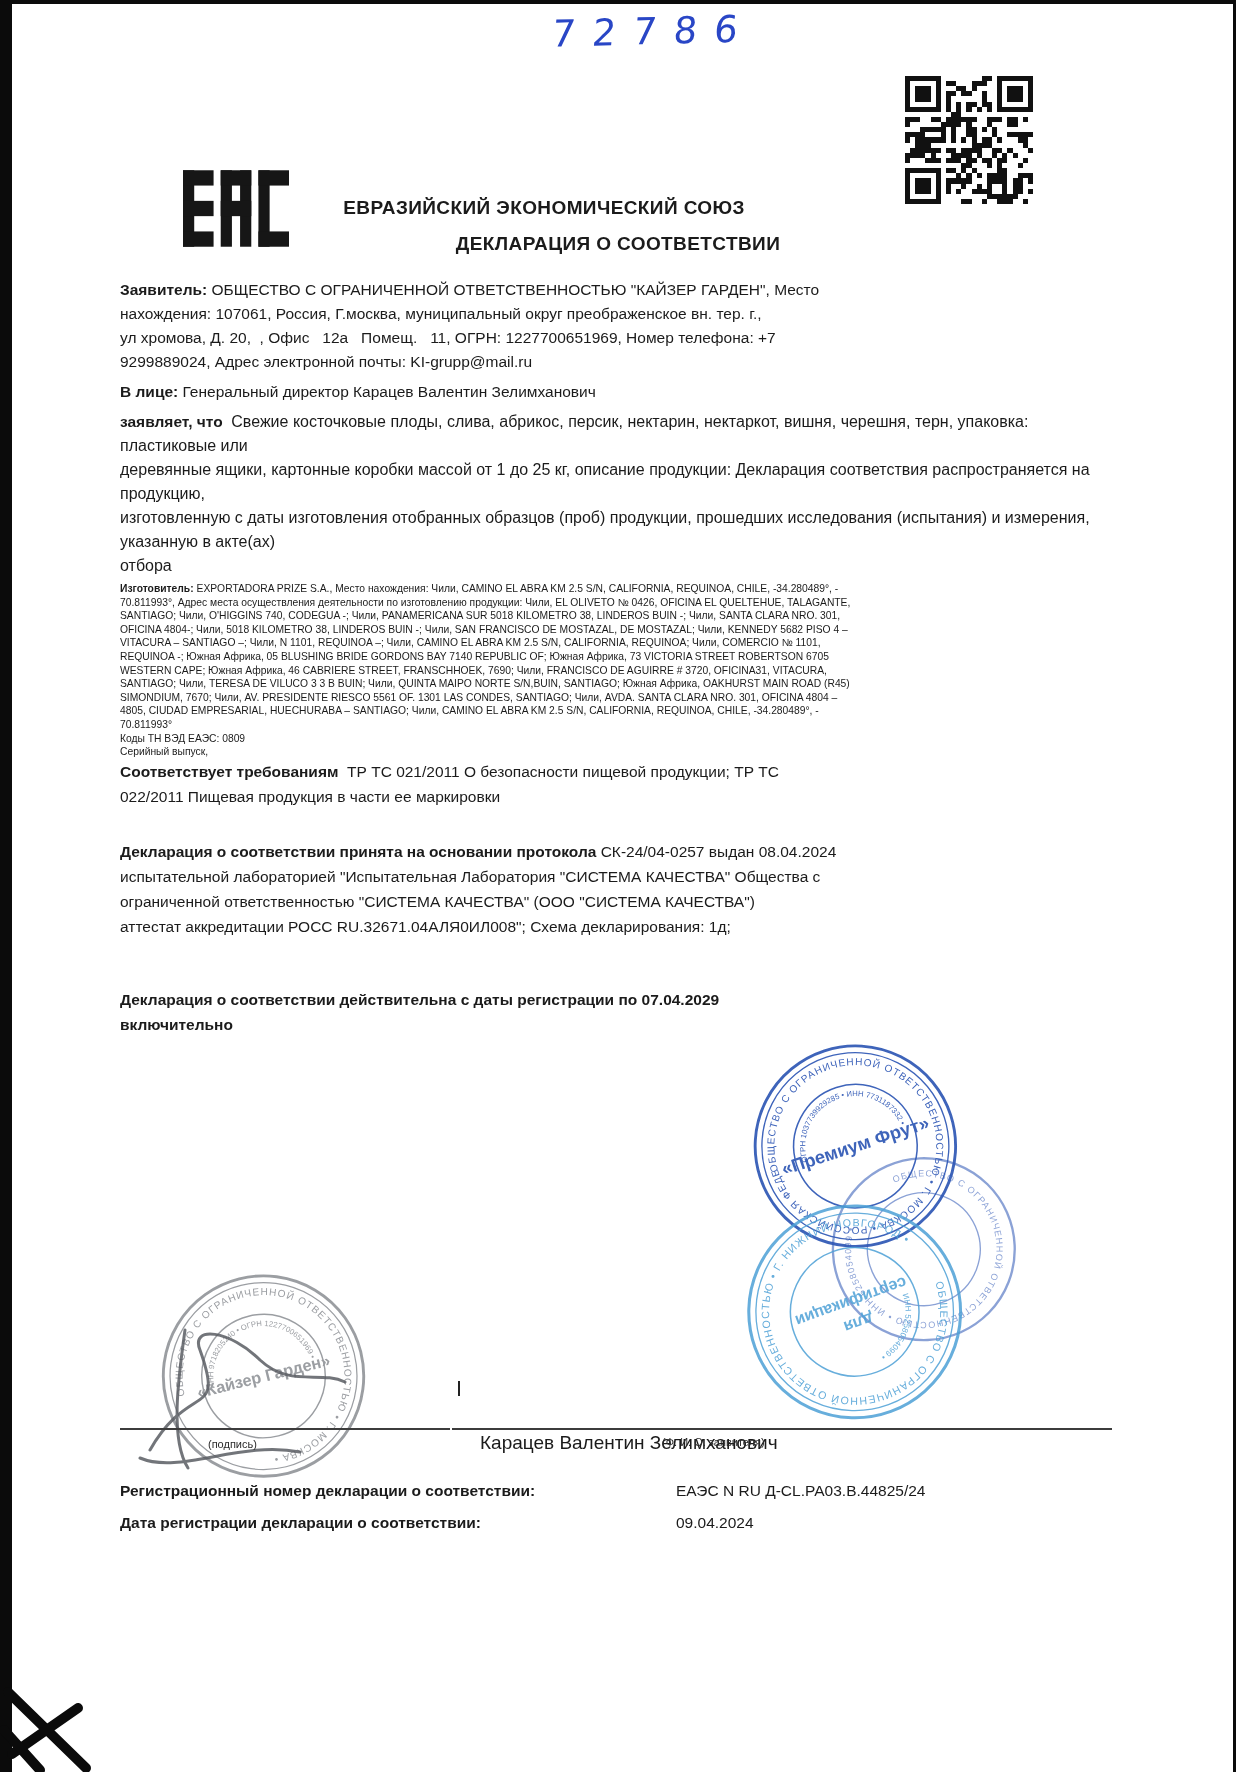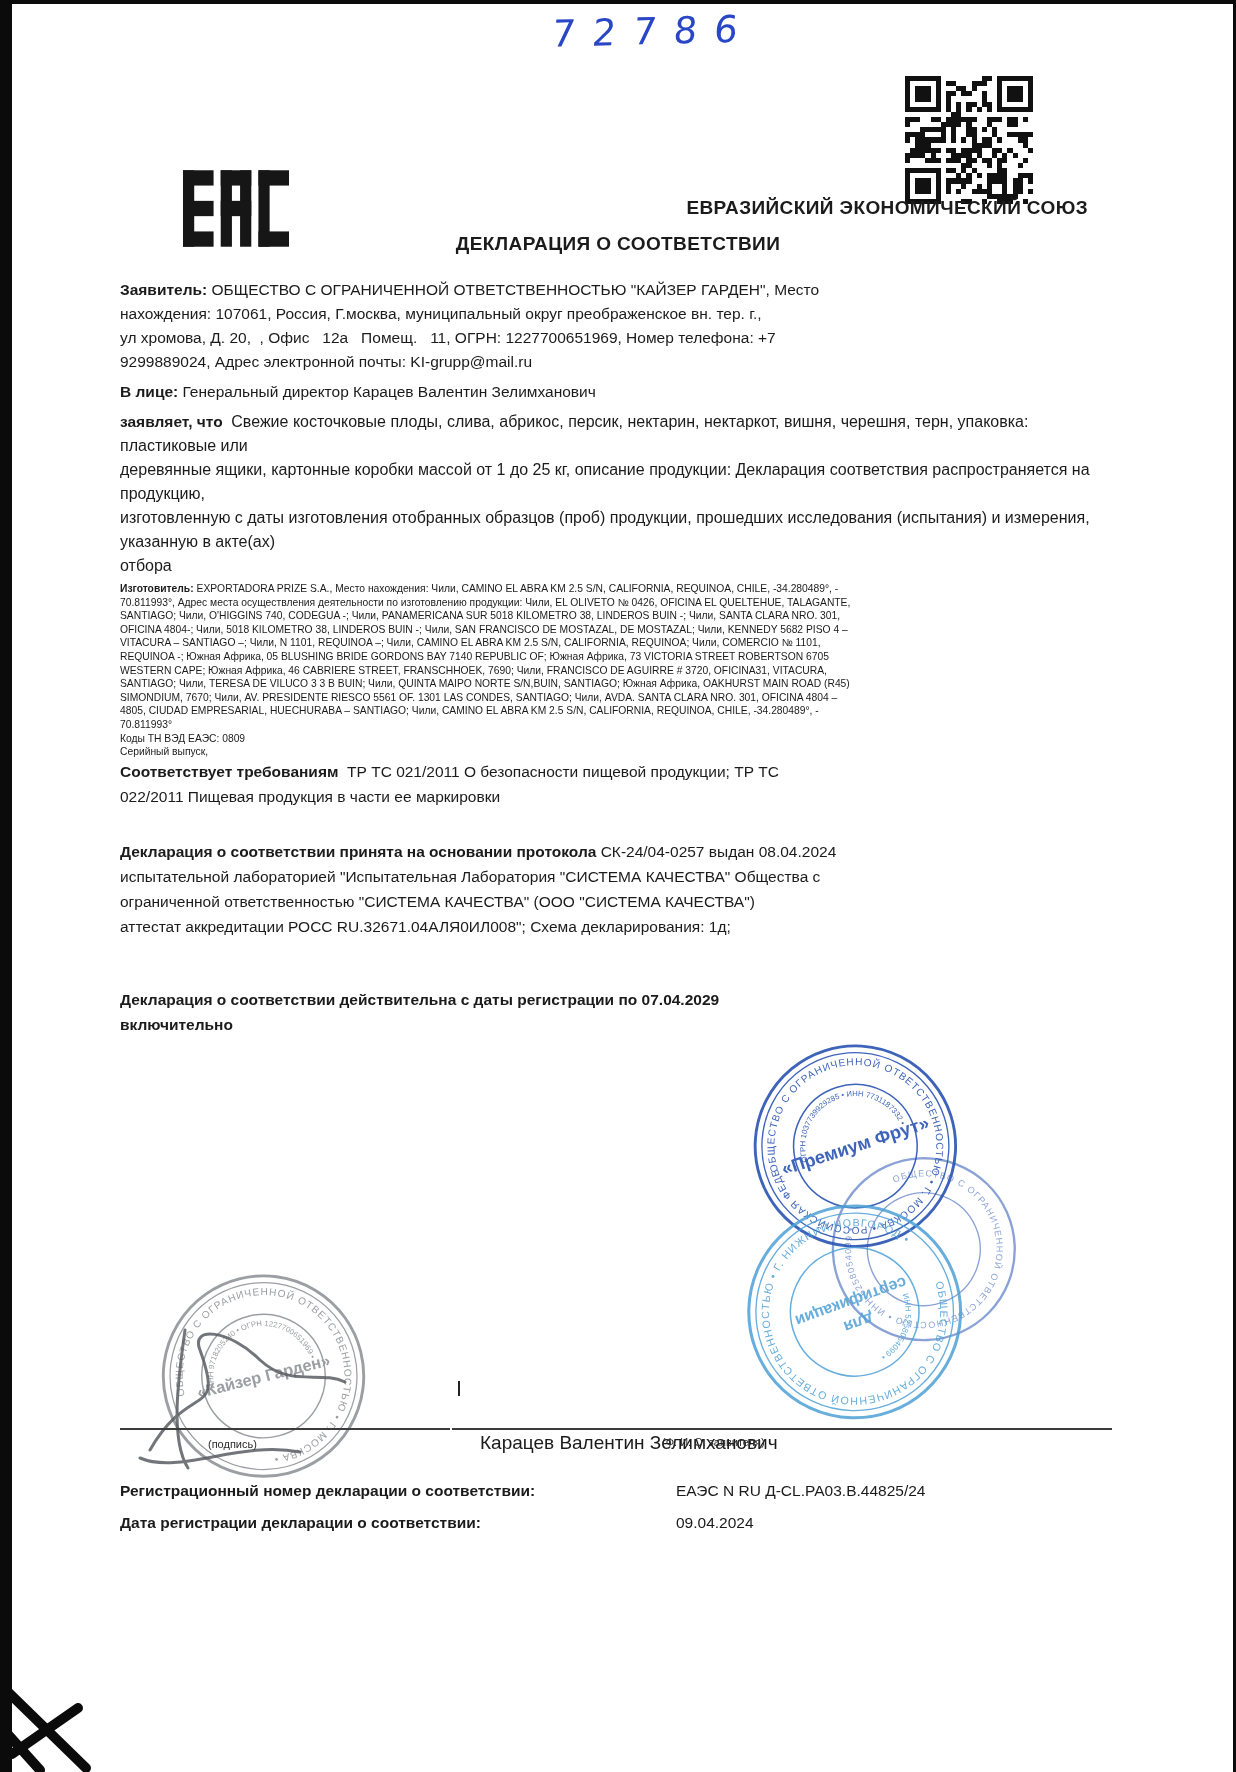--- a/index.html
+++ b/index.html
@@ -8,21 +8,21 @@
   .abs{position:absolute;}
   .edge{position:absolute;background:#0b0b0b;}
   .edge.left{left:0;top:0;width:12px;height:1772px;}
   .edge.top{left:0;top:0;width:1236px;height:4px;}
   .edge.right{right:0;top:0;width:3px;height:1772px;}
   .handwritten{position:absolute;left:552px;top:10px;font-size:37px;color:#2946c6;
         letter-spacing:17px;transform:rotate(-1.5deg) skewX(-7deg);font-family:"DejaVu Sans",sans-serif;}
   .qr{position:absolute;left:905px;top:76px;width:128px;height:128px;}
   .qr svg{width:100%;height:100%;fill:#111;shape-rendering:crispEdges;}
   .eac{position:absolute;left:183px;top:170px;width:106px;height:77px;}
-  .title1{position:absolute;left:0;top:197px;width:1088px;text-align:right;
+  .title1{position:absolute;left:0;top:197px;width:1088px;text-align:center;
         font-size:19px;font-weight:bold;letter-spacing:.4px;}
   .title2{position:absolute;left:0;top:233px;width:1236px;text-align:center;
         font-size:19px;font-weight:bold;letter-spacing:.4px;}
   .content{position:absolute;left:120px;top:278px;width:1008px;}
   .para{margin:0;font-size:15.5px;line-height:24px;}
   .prewrap{white-space:pre-wrap;}
   .lbl{font-weight:bold;}
   .small-txt{font-size:16px;line-height:14px;}
   .tiny{font-size:10.3px;line-height:13.6px;}
   .mt4{margin-top:4px;} .mt6{margin-top:6px;} .mt8{}

